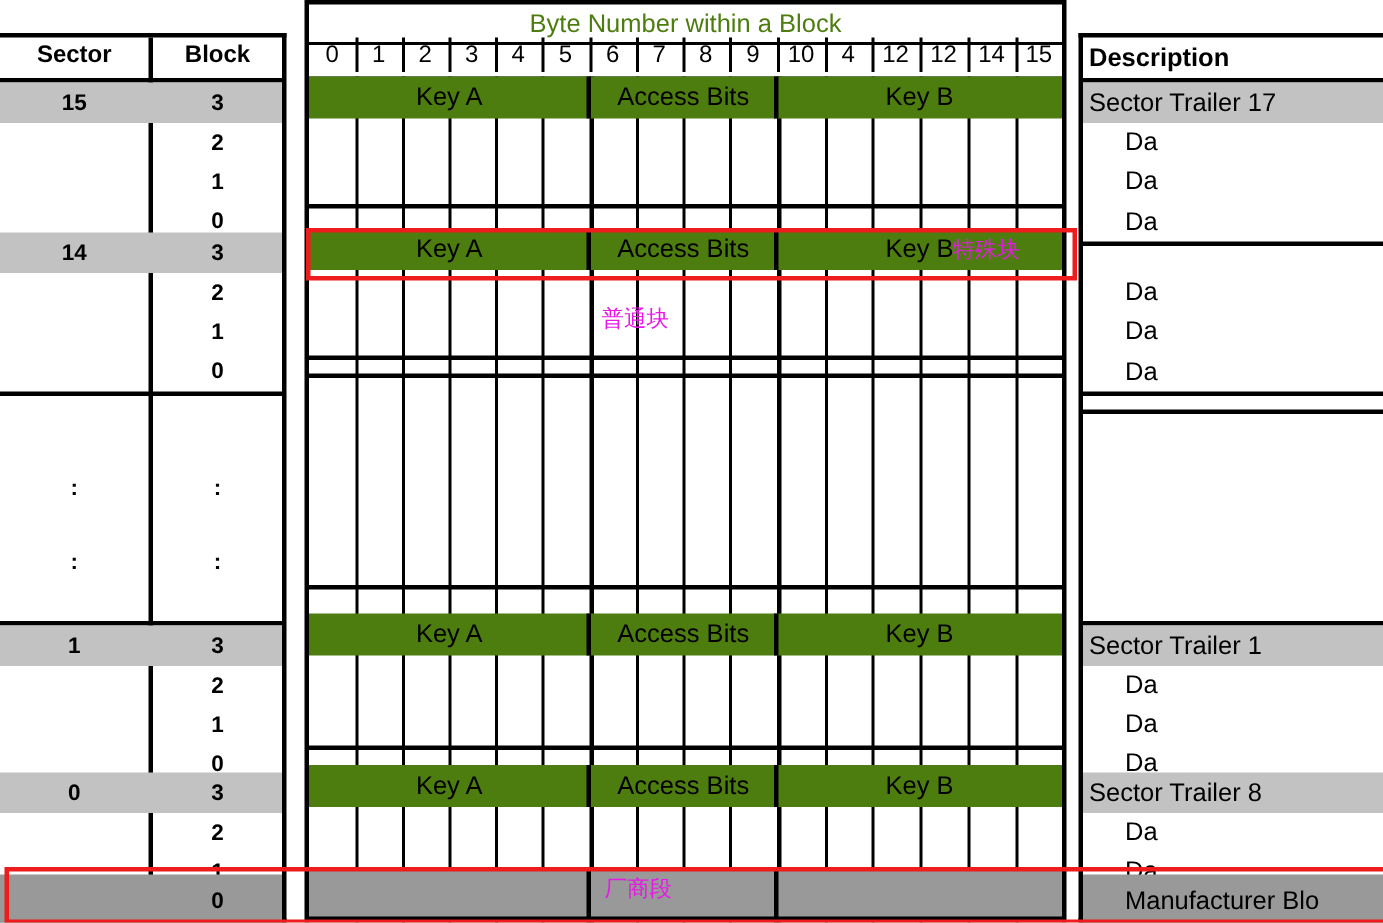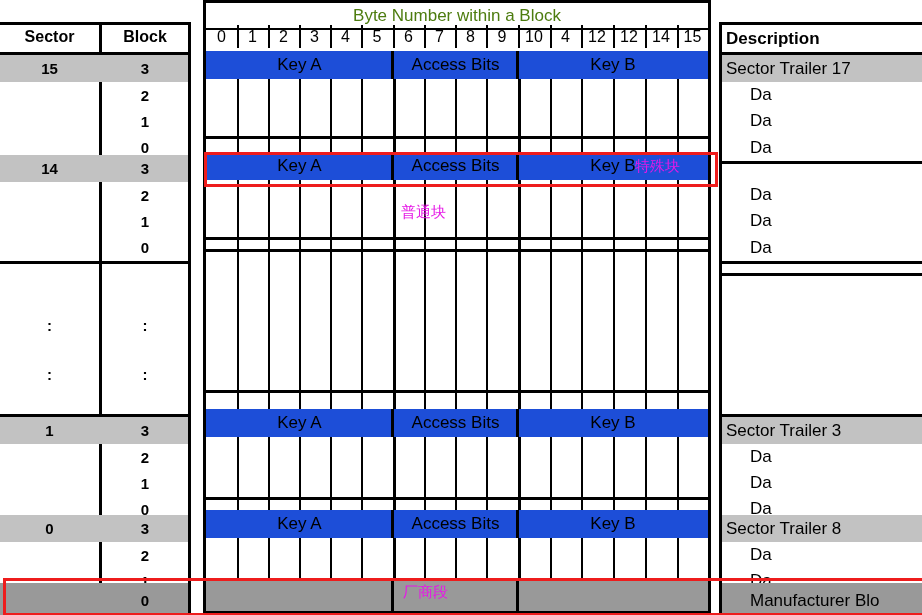--- a/index.html
+++ b/index.html
@@ -112,21 +112,21 @@
   }
   .bcol {
     position: absolute; top: 0; bottom: 0;
     border-right: 2px solid #000;
   }
   .bcol.thick { border-right: 3px solid #000; }
   .bcol.last { border-right: none; }
 
   .trailer {
     position: absolute; left: 0; width: 502px;
-    background: #1d4ed8;
+    background: #4d7c0f;
     z-index: 4;
   }
   .trailer.dark { background: #999999; }
   .trailer-seg {
     position: absolute; top: 0; height: 100%;
     font-size: 17px; color: #000;
   }
   .seg-div {
     position: absolute; top: 0; height: 100%; width: 3px; background: #000;
   }
@@ -400,21 +400,21 @@
       <span class="dlab indent">Da</span>
     </div>
     <div class="d-row lft" style="top:209px;height:27px">
       <span class="dlab indent">Da</span>
     </div>
     <div class="d-grp-line" style="top:236px"></div>
     <div class="d-grp-line" style="top:248px"></div>
     <div class="d-grp-line" style="top:389px"></div>
 
     <div class="d-row shaded lft" style="top:392px;height:27px">
-      <span class="dlab">Sector Trailer 3</span>
+      <span class="dlab">Sector Trailer 1</span>
     </div>
     <div class="d-row lft" style="top:419px;height:26px">
       <span class="dlab indent">Da</span>
     </div>
     <div class="d-row lft" style="top:445px;height:26px">
       <span class="dlab indent">Da</span>
     </div>
     <div class="d-row lft" style="top:471px;height:26px">
       <span class="dlab indent">Da</span>
     </div>

